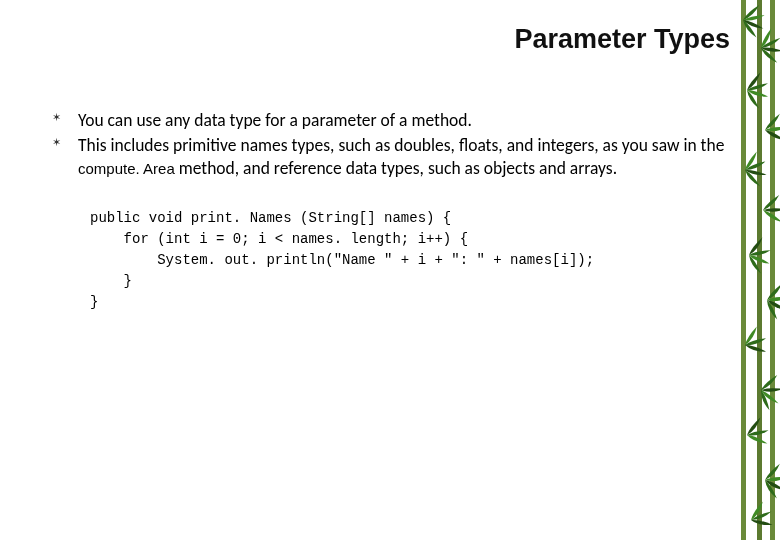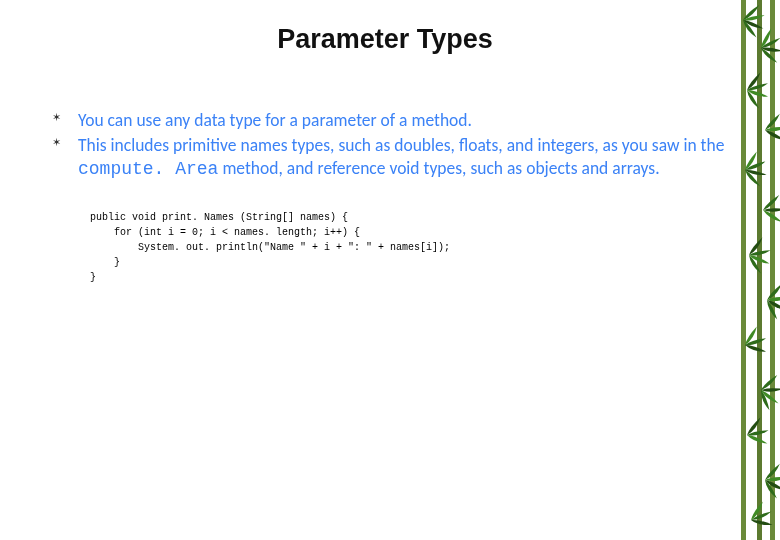--- a/index.html
+++ b/index.html
@@ -21,51 +21,51 @@
     right: 0;
     width: 85px;
     height: 540px;
     pointer-events: none;
   }
   .title {
     font-family: Verdana, Geneva, sans-serif;
     font-weight: 700;
     font-size: 27px;
     color: #111;
-    text-align: center;
+    text-align: right;
     margin-bottom: 54px;
     margin-top: 8px;
   }
   .bullets {
     list-style: none;
     margin-left: 8px;
   }
   .bullets > li {
     position: relative;
     padding-left: 30px;
     font-size: 17.5px;
     line-height: 1.32;
-    color: #3b82f6;
+    color: #000000;
     margin-bottom: 2px;
   }
   .bullets > li::before {
     content: "✶";
     position: absolute;
     left: 4px;
     top: 2px;
     font-size: 11px;
     color: #333;
   }
   .code-inline {
-    font-family: Liberation Mono, monospace;
-    font-size: 18px;
+    font-family: Liberation Sans, sans-serif;
+    font-size: 15px;
   }
   .codeblock {
     font-family: "Courier New", Courier, monospace;
-    font-size: 10px;
+    font-size: 14px;
     white-space: pre;
     margin: 28px 0 28px 50px;
     line-height: 1.5;
     color: #000;
   }
   .bullets.second {
     margin-top: 6px;
   }
 </style>
 </head>
@@ -162,21 +162,21 @@
       <use href="#leafL" transform="rotate(-55)"></use>
         <use href="#leaf" transform="rotate(-20)"></use>
         <use href="#leafD" transform="rotate(15)"></use>
     </g>
   </svg>
 
   <h1 class="title">Parameter Types</h1>
 
   <ul class="bullets" id="b1">
       <li><span>You can use any data type for a parameter of a method.</span></li>
-      <li><span>This includes primitive names types, such as doubles, floats, and integers, as you saw in the </span><span class="code-inline">compute. Area</span><span> method, and reference void types, such as objects and arrays.</span></li>
+      <li><span>This includes primitive names types, such as doubles, floats, and integers, as you saw in the </span><span class="code-inline">compute. Area</span><span> method, and reference data types, such as objects and arrays.</span></li>
     </ul>
 
   <div class="codeblock">public void print. Names (String[] names) {
     for (int i = 0; i &lt; names. length; i++) {
         System. out. println("Name " + i + ": " + names[i]);
     }
 }</div>
 
 
 </div>

